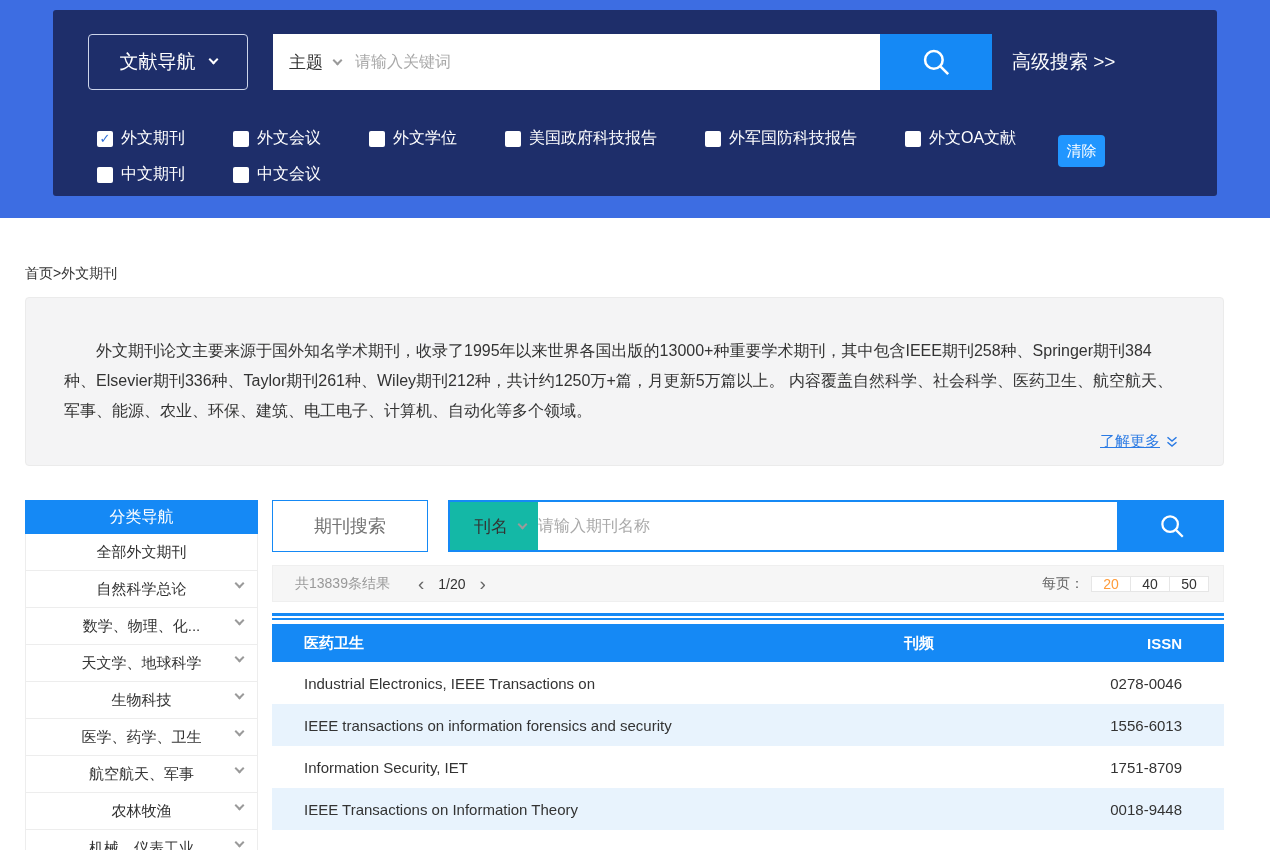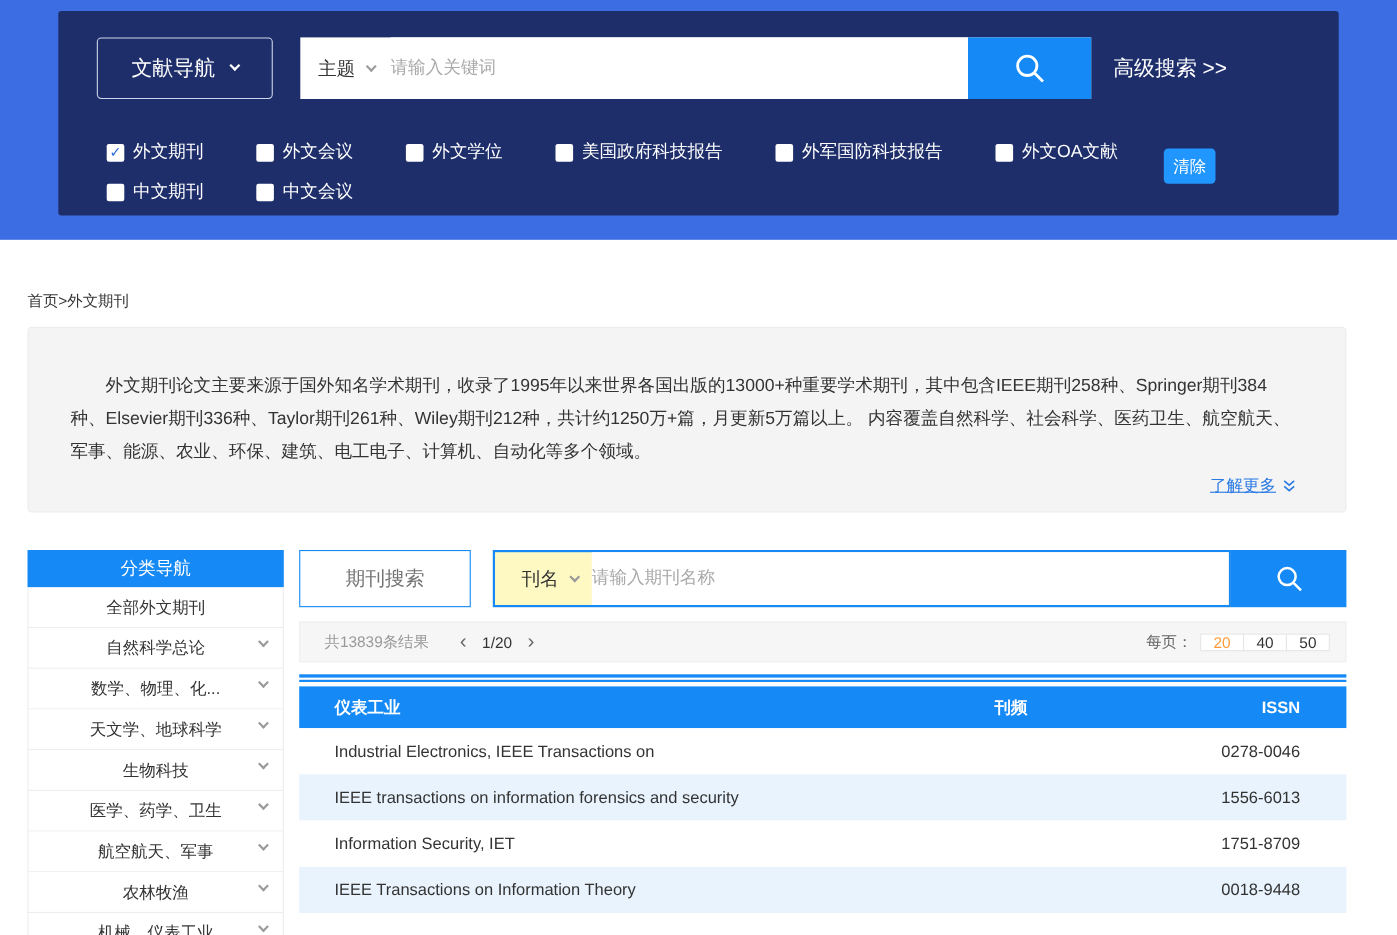--- a/index.html
+++ b/index.html
@@ -56,21 +56,21 @@
                     display:flex; align-items:center; justify-content:center; }
   .sidebar-item { height:37px; background:#fff; border:1px solid #ededed; border-top:0; position:relative;
                   display:flex; align-items:center; justify-content:center; font-size:15px; color:#333; cursor:pointer; }
   .sidebar-item .side-chev { position:absolute; right:14px; top:13px; }
 
   .main { flex:1; margin-left:14px; min-width:0; }
   .js-row { display:flex; height:52px; }
   .journal-tab { width:156px; height:52px; border:1px solid #1589f5; background:#fff; color:#737373;
                  font-size:18px; display:flex; align-items:center; justify-content:center; cursor:pointer; flex:none; }
   .js-group { margin-left:20px; flex:1; display:flex; min-width:0; }
-  .js-input-wrap { flex:1; border:2px solid #1589f5; background:#fef9c3; display:flex; align-items:center; min-width:0; }
+  .js-input-wrap { flex:1; border:2px solid #1589f5; background:#14b8a6; display:flex; align-items:center; min-width:0; }
   .js-input-wrap .field-select { font-size:17px; padding:0 12px 0 24px; }
   .js-btn { width:105px; background:#1589f5; border:0; display:flex; align-items:center; justify-content:center;
             cursor:pointer; flex:none; }
 
   .results-bar { margin-top:13px; height:37px; background:#f6f6f6; border:1px solid #efefef;
                  display:flex; align-items:center; font-size:14px; padding:0 14px 0 22px; }
   .total { color:#999; }
   .pager { display:flex; align-items:center; margin-left:26px; }
   .pg-arrow { color:#666; font-size:19px; cursor:pointer; line-height:1; padding:0 2px; }
   .pg-ind { color:#333; margin:0 12px; }
@@ -249,21 +249,21 @@
         <span class="spacer"></span>
         <span class="per-page-label">每页：</span>
         <span class="size-box active">20</span>
         <span class="size-box">40</span>
         <span class="size-box">50</span>
       </div>
 
       <div class="table-rule"></div>
 
       <div class="t-header">
-        <div class="t-name">仪表工业</div>
+        <div class="t-name">医药卫生</div>
         <div class="t-freq">刊频</div>
         <div class="t-issn">ISSN</div>
       </div>
 
       <div class="t-row">
         <div class="t-name">Industrial Electronics, IEEE Transactions on</div>
         <div class="t-freq"></div>
         <div class="t-issn">0278-0046</div>
       </div>
       <div class="t-row alt">

